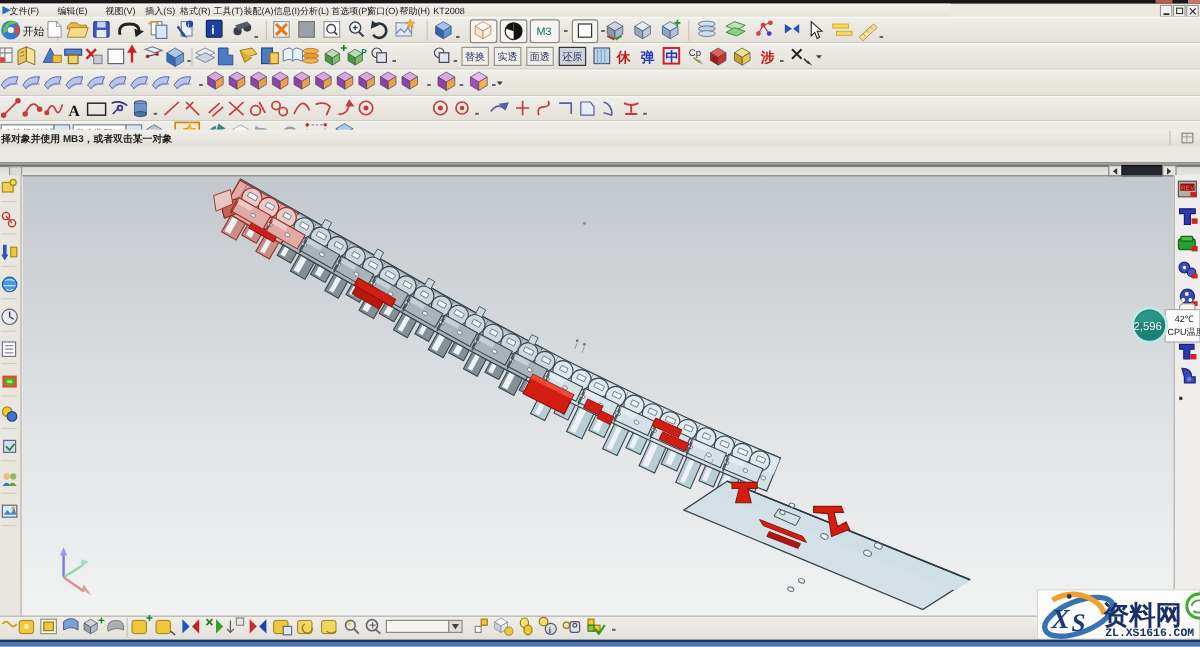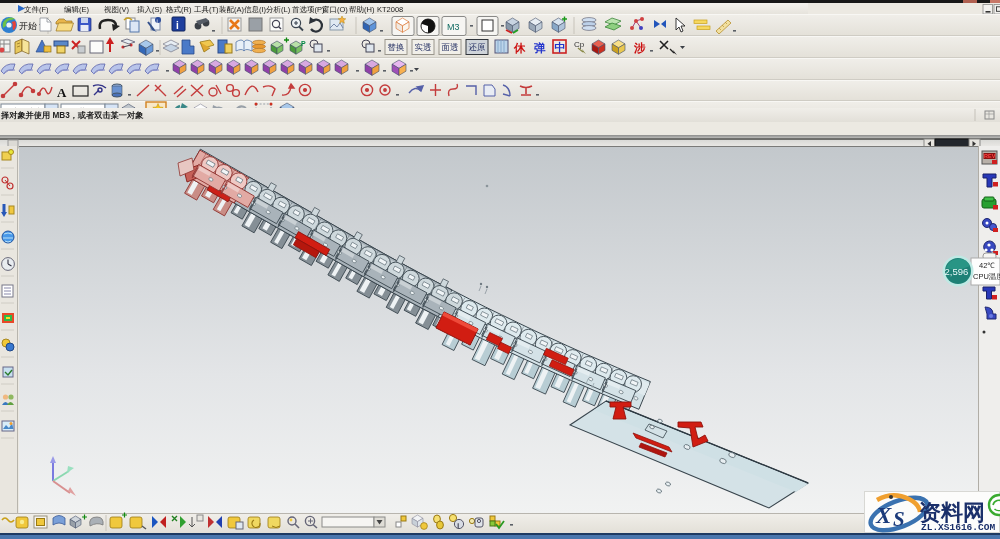--- a/index.html
+++ b/index.html
@@ -1,20 +1,20 @@
 <!DOCTYPE html>
 <html><head><meta charset="utf-8"><style>
 *{margin:0;padding:0;box-sizing:border-box}
 body{width:1000px;height:539px;overflow:hidden;font-family:"Liberation Sans",sans-serif;background:#ece9e2;position:relative}
 .abs{position:absolute}
 </style></head><body>
 <div class="abs" style="left:0;top:0;width:1000px;height:3px;background:#181818"></div>
 <div class="abs" style="left:963px;top:0;width:14px;height:3px;background:#b06050"></div>
 <div class="abs" style="left:990px;top:0;width:10px;height:3px;background:#c87868"></div>
-<div class="abs" style="left:16px;top:3px;width:792px;height:11px;background:linear-gradient(#f4f2ee,#e6e3dc)">
+<div class="abs" style="left:0;top:3px;width:792px;height:11px;background:linear-gradient(#f4f2ee,#e6e3dc)">
 <svg width="1000" height="11" style="position:absolute;left:0;top:0">
 <polygon points="2,2 9,5.5 2,9" fill="#2a6ac8"></polygon>
 <text x="8" y="9" font-size="7.5" fill="#1a1a1a">文件(F)</text>
 <text x="48" y="9" font-size="7.5" fill="#1a1a1a">编辑(E)</text>
 <text x="88" y="9" font-size="7.5" fill="#1a1a1a">视图(V)</text>
 <text x="121" y="9" font-size="7.5" fill="#1a1a1a">插入(S)</text>
 <text x="150" y="9" font-size="7.5" fill="#1a1a1a">格式(R)</text>
 <text x="178" y="9" font-size="7.5" fill="#1a1a1a">工具(T)</text>
 <text x="203" y="9" font-size="7.5" fill="#1a1a1a">装配(A)</text>
 <text x="228" y="9" font-size="7.5" fill="#1a1a1a">信息(I)</text>

